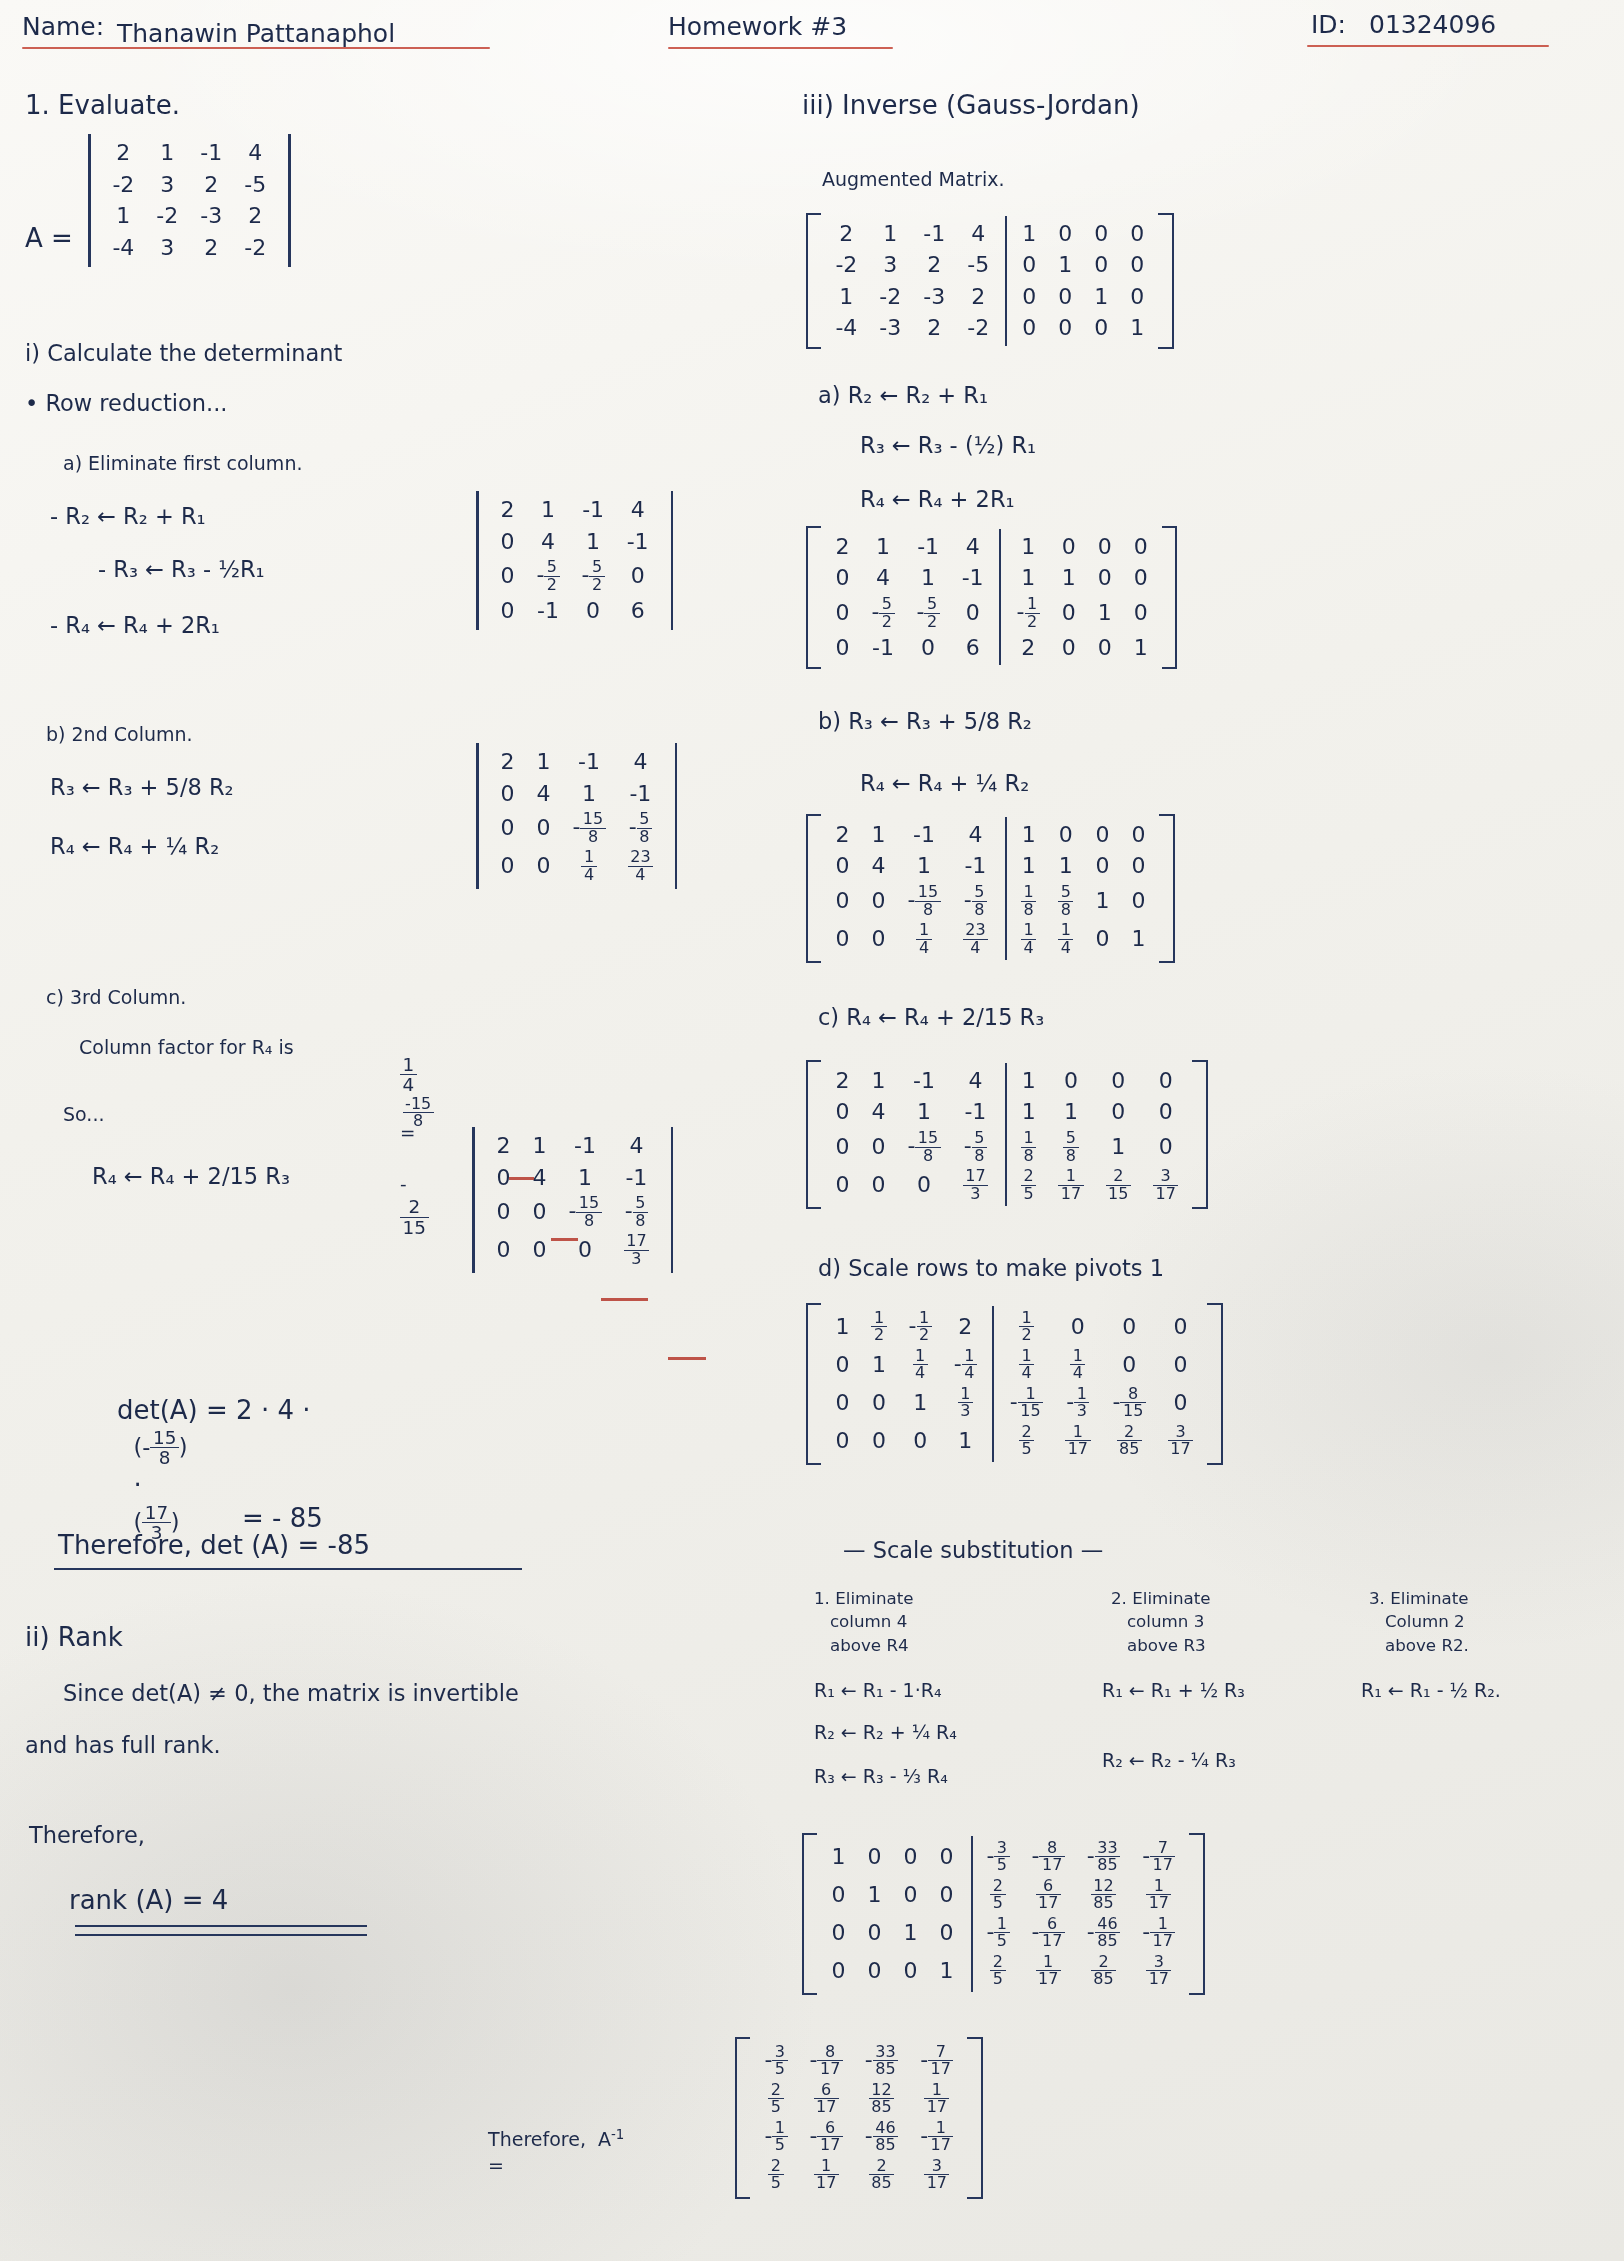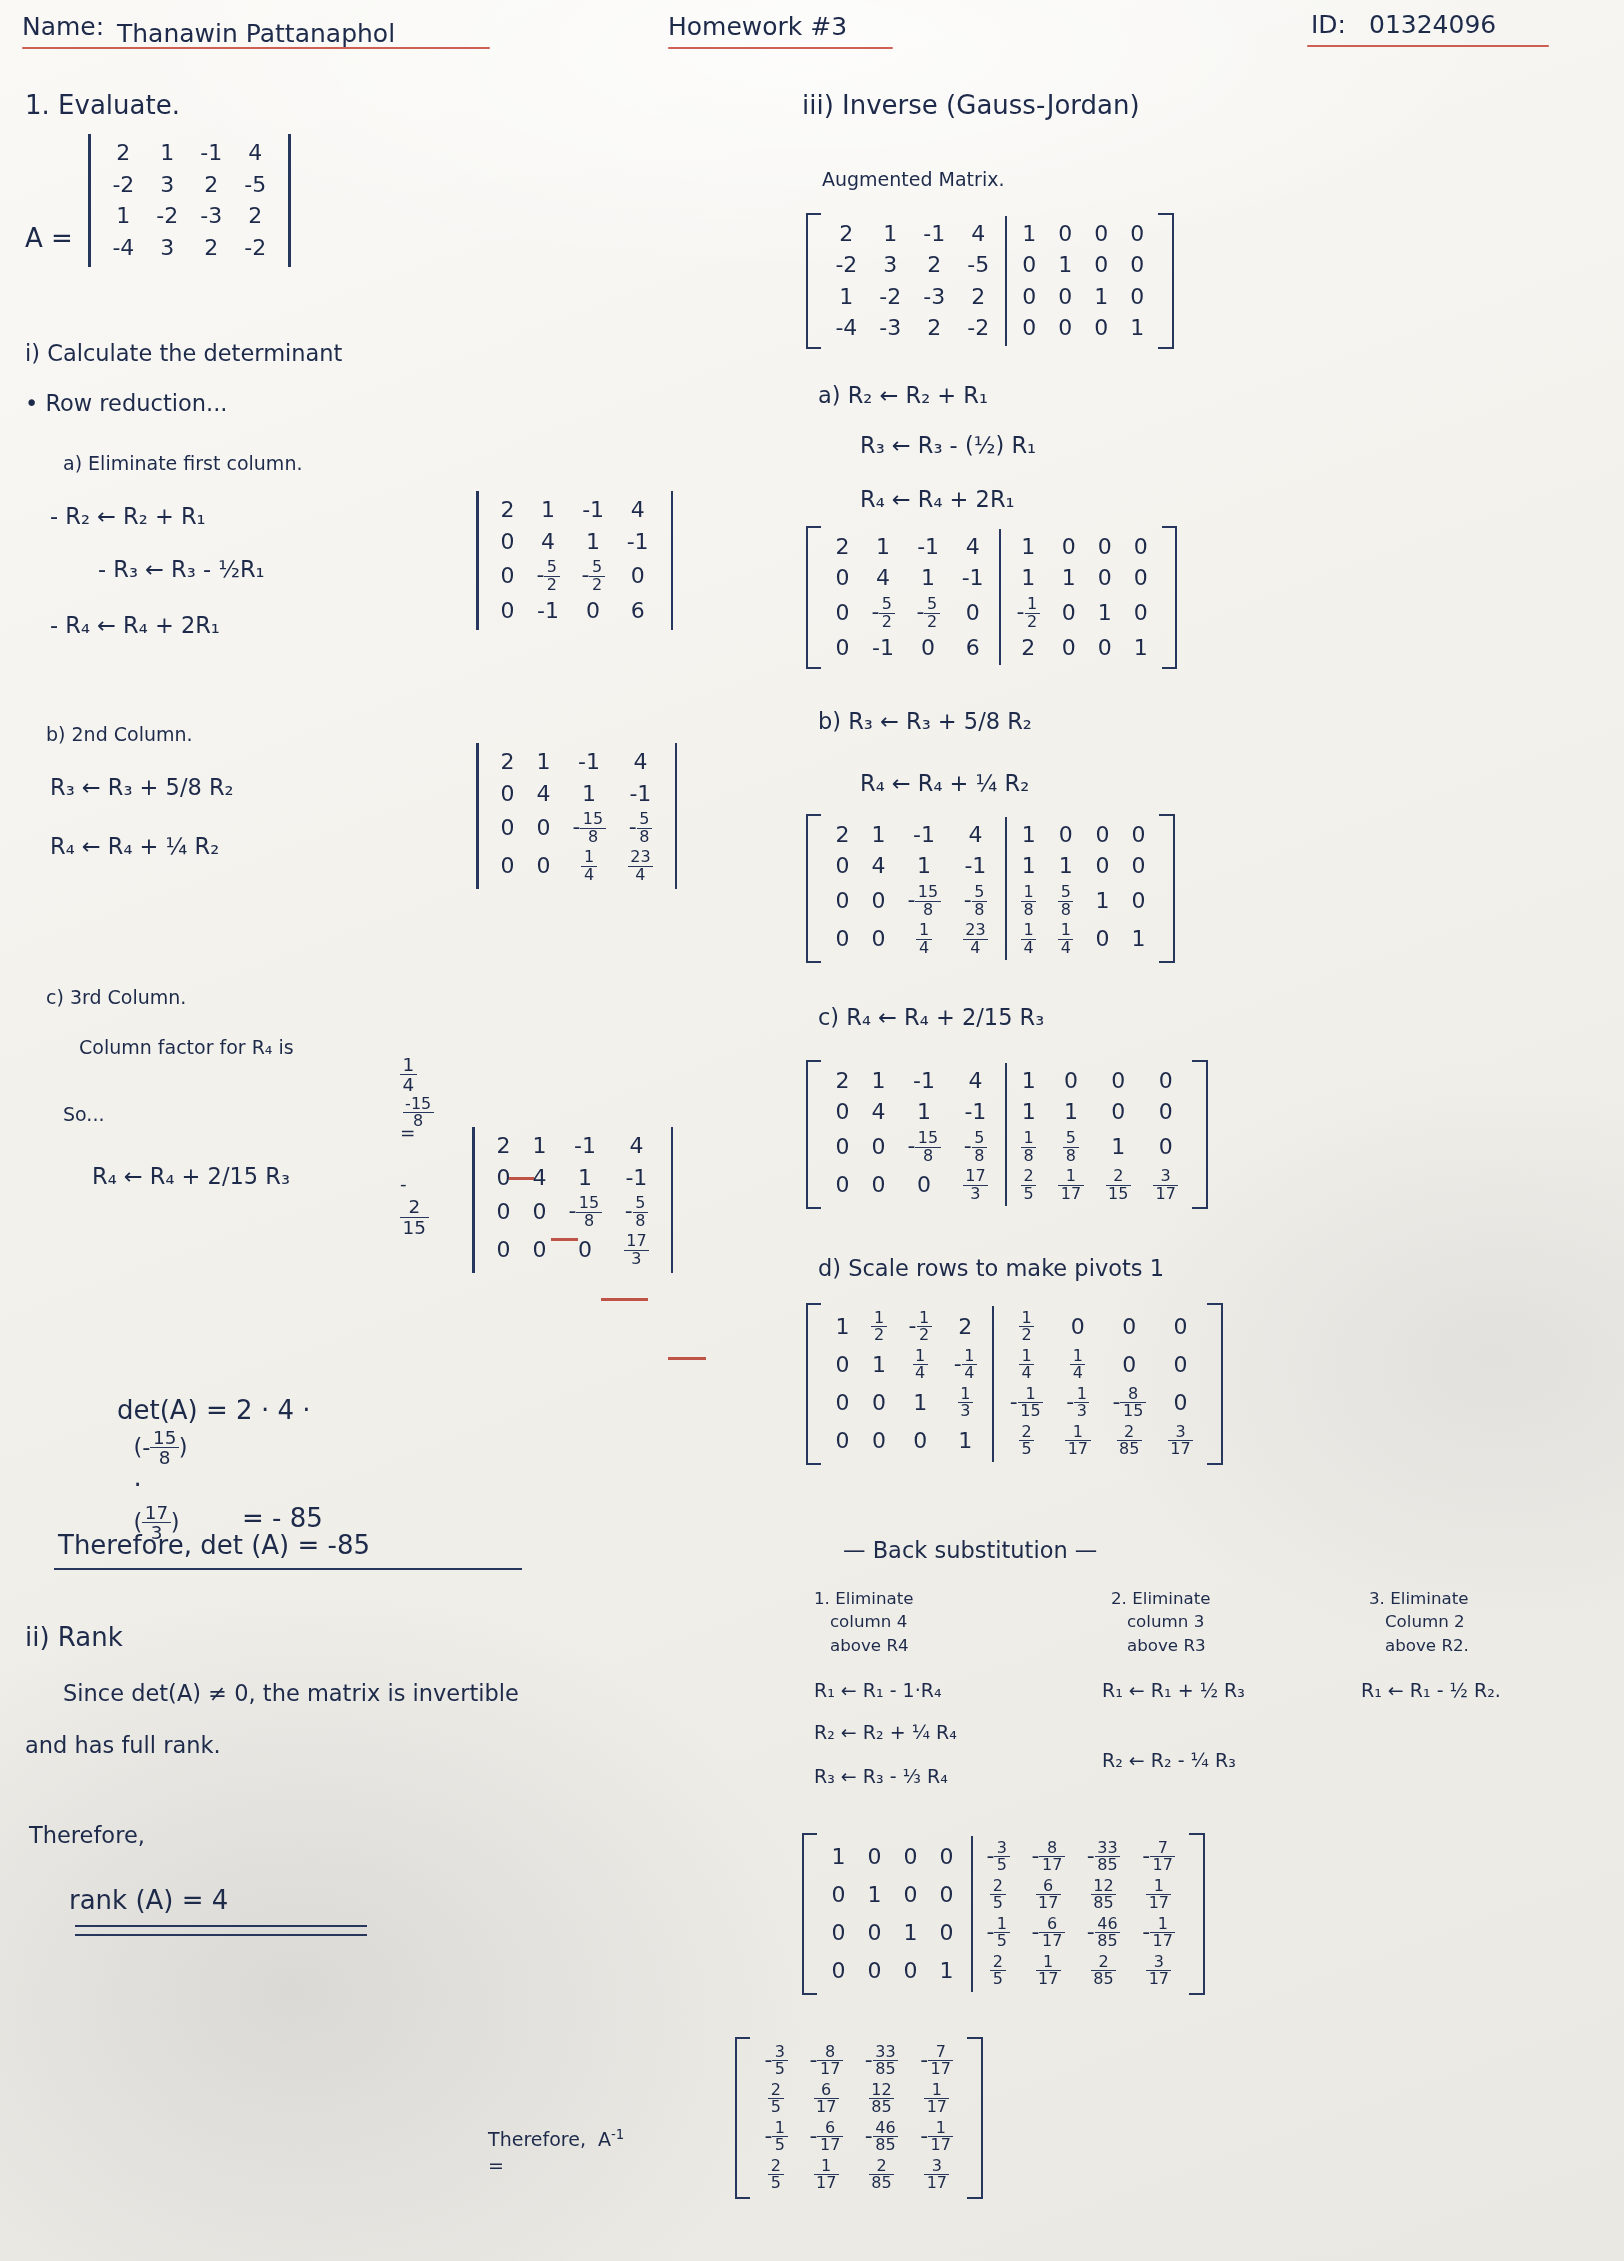--- a/index.html
+++ b/index.html
@@ -508,21 +508,21 @@
           <td style="padding-left: 22px;"><span class="frac"><span class="n">2</span><span class="d">5</span></span></td>
           <td><span class="frac"><span class="n">1</span><span class="d">17</span></span></td>
           <td><span class="frac"><span class="n">2</span><span class="d">85</span></span></td>
           <td><span class="frac"><span class="n">3</span><span class="d">17</span></span></td>
         </tr>
       </tbody>
     </table>
 <div class="divider" style="left: 186px;"></div>
   </div>
 
-<div class="blk" style="left:843px; top:1535px;">— Back substitution —</div>
+<div class="blk" style="left:843px; top:1535px;">— Scale substitution —</div>
 
 <div class="blk xs" style="left:814px; top:1587px; line-height:1.4;">1. Eliminate
    column 4
    above R4</div>
 <div class="blk sm" style="left:814px; top:1678px;">R₁ ← R₁ - 1·R₄</div>
 <div class="blk sm" style="left:814px; top:1720px;">R₂ ← R₂ + ¼ R₄</div>
 <div class="blk sm" style="left:814px; top:1764px;">R₃ ← R₃ - ⅓ R₄</div>
 
 <div class="blk xs" style="left:1111px; top:1587px; line-height:1.4;">2. Eliminate
    column 3

